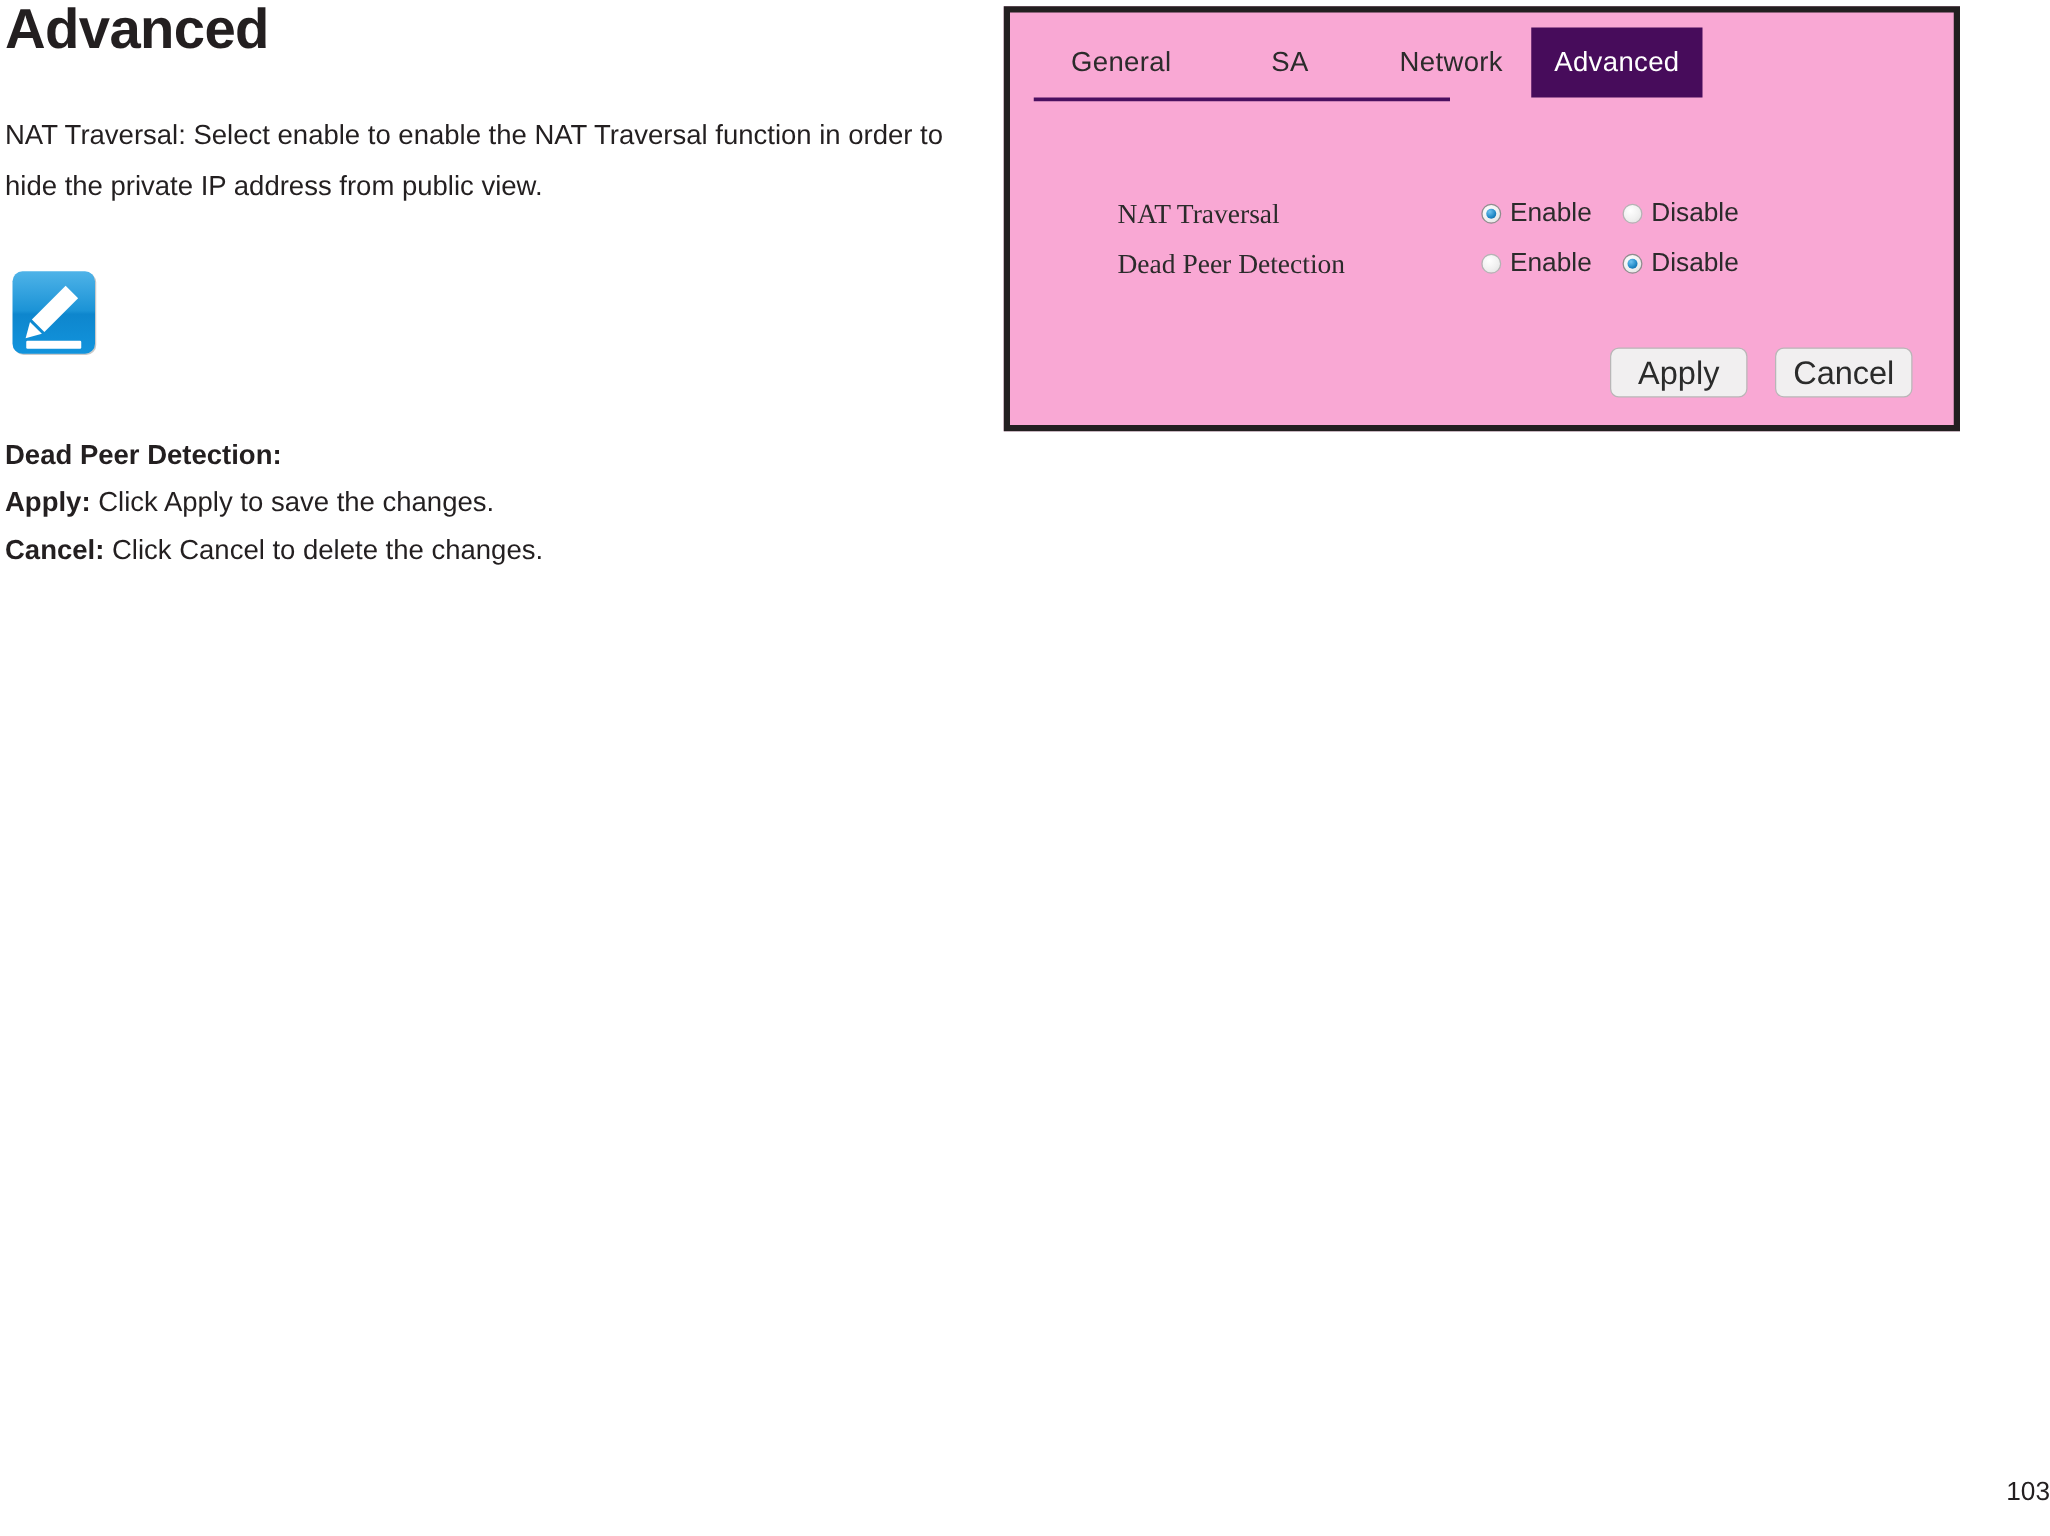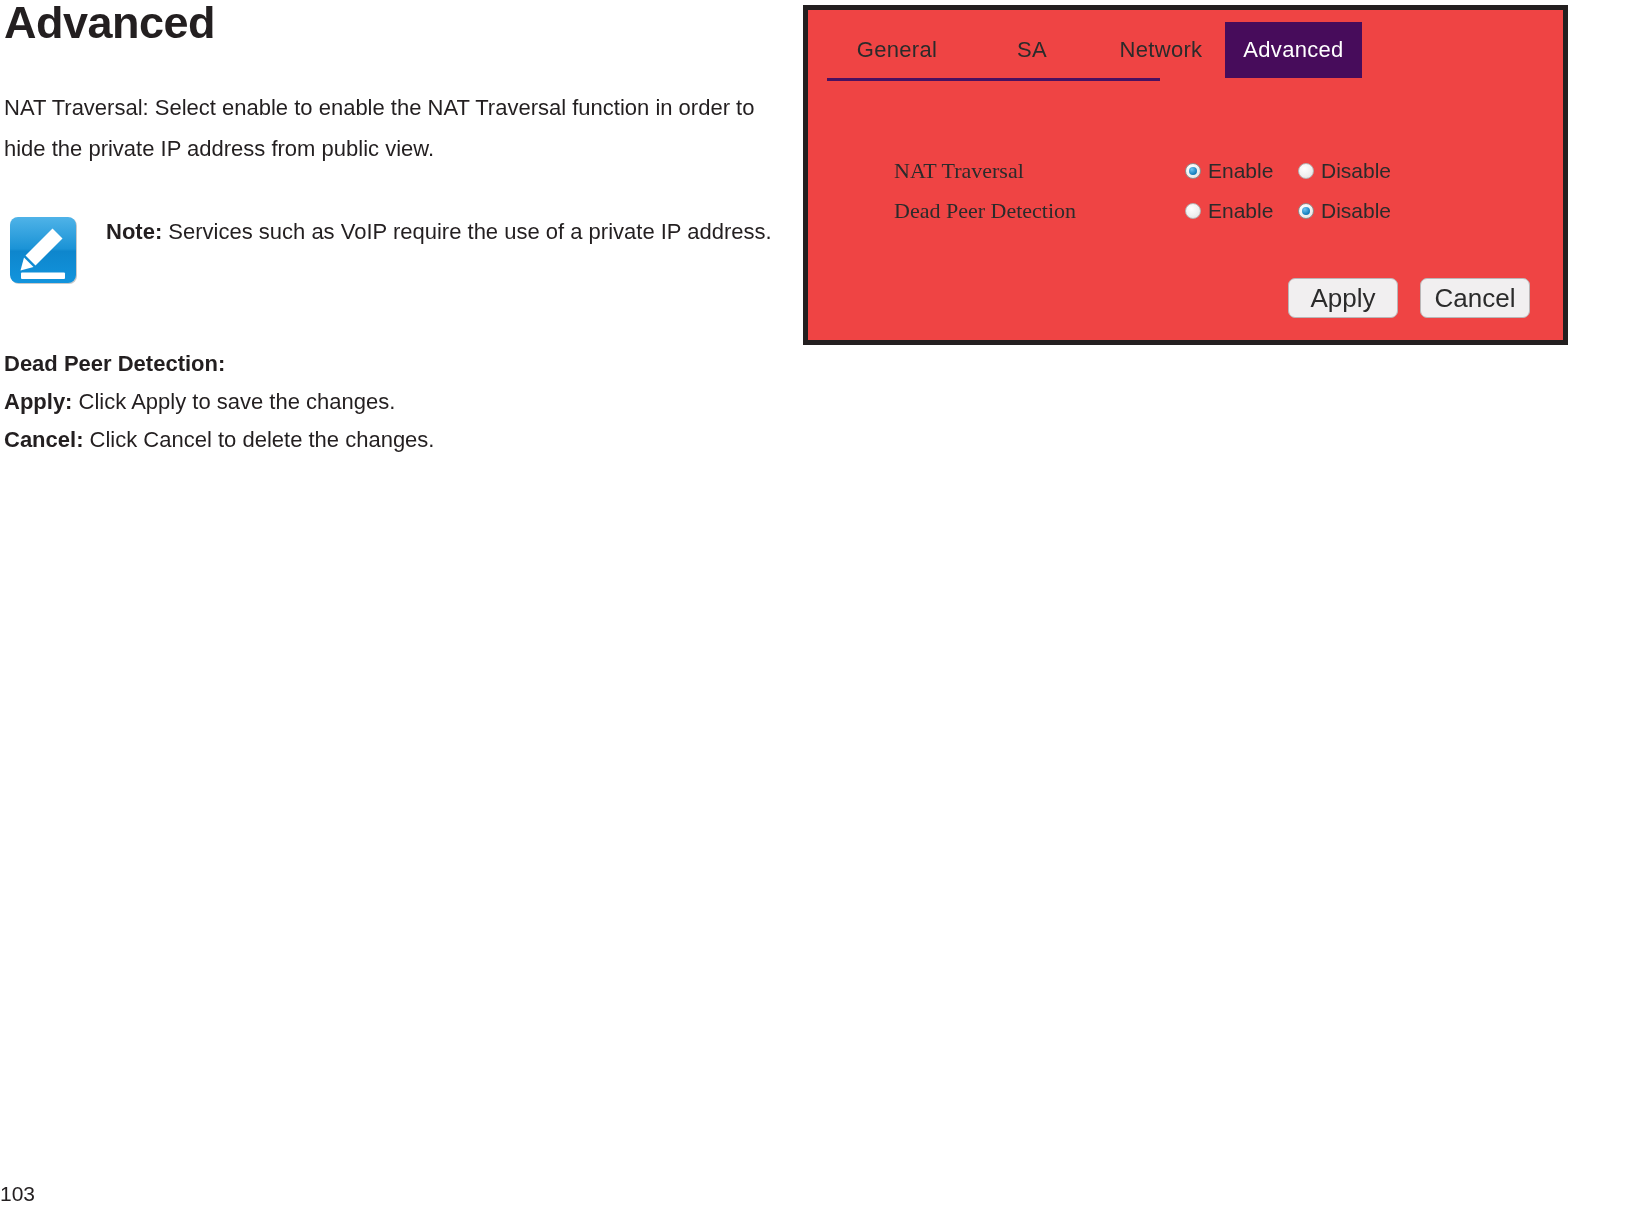--- a/index.html
+++ b/index.html
@@ -88,21 +88,21 @@
     margin: 0;
   }
 
   
   .shot {
     position: absolute;
     left: 803px;
     top: 5px;
     width: 765px;
     height: 340px;
-    background: #ef4444;
+    background: #f9a8d4;
     border: 5px solid #231f20;
   }
 
   .tabs-row {
     position: absolute;
     left: 19px;
     top: 12px;
     height: 56px;
     width: 712px;
     display: flex;
@@ -212,21 +212,21 @@
     margin-left: 22px;
     font-family: "Liberation Sans", sans-serif;
   }
 
   
   .folio {
     position: absolute;
     left: 0;
     top: 1182px;
     width: 1640px;
-    text-align: left;
+    text-align: right;
     font-size: 21px;
     color: #231f20;
   }
 </style>
 </head>
 <body>
 
 <div class="doc-col">
 
   <h1 class="page-heading">Advanced</h1>
@@ -247,21 +247,20 @@
         </defs>
         <rect x="3" y="3" width="66" height="66" rx="8" ry="8" fill="#c9c9c9"></rect>
         <rect x="2" y="2" width="66" height="66" rx="8" ry="8" fill="url(#noteBlue)"></rect>
         <g fill="#ffffff">
           <path d="M44.5 13.5 L54.5 23.5 L27.5 50.5 L17.5 40.5 Z"></path>
           <path d="M16.0 42.5 L25.5 52.0 L12.5 55.5 Z"></path>
           <rect x="13" y="57.5" width="44" height="6.5" rx="1"></rect>
         </g>
       </svg>
     </span>
-    <div class="note-text"><b>Note:</b><span> Services such as VoIP require the use of a private IP address.</span></div>
   </div>
 
   <div class="dpd-block">
     <p class="dpd-title">Dead Peer Detection:</p>
     <p class="dpd-line"><b>Apply:</b><span> Click Apply to save the changes.</span></p>
     <p class="dpd-line"><b>Cancel:</b><span> Click Cancel to delete the changes.</span></p>
   </div>
 
 </div>
 

